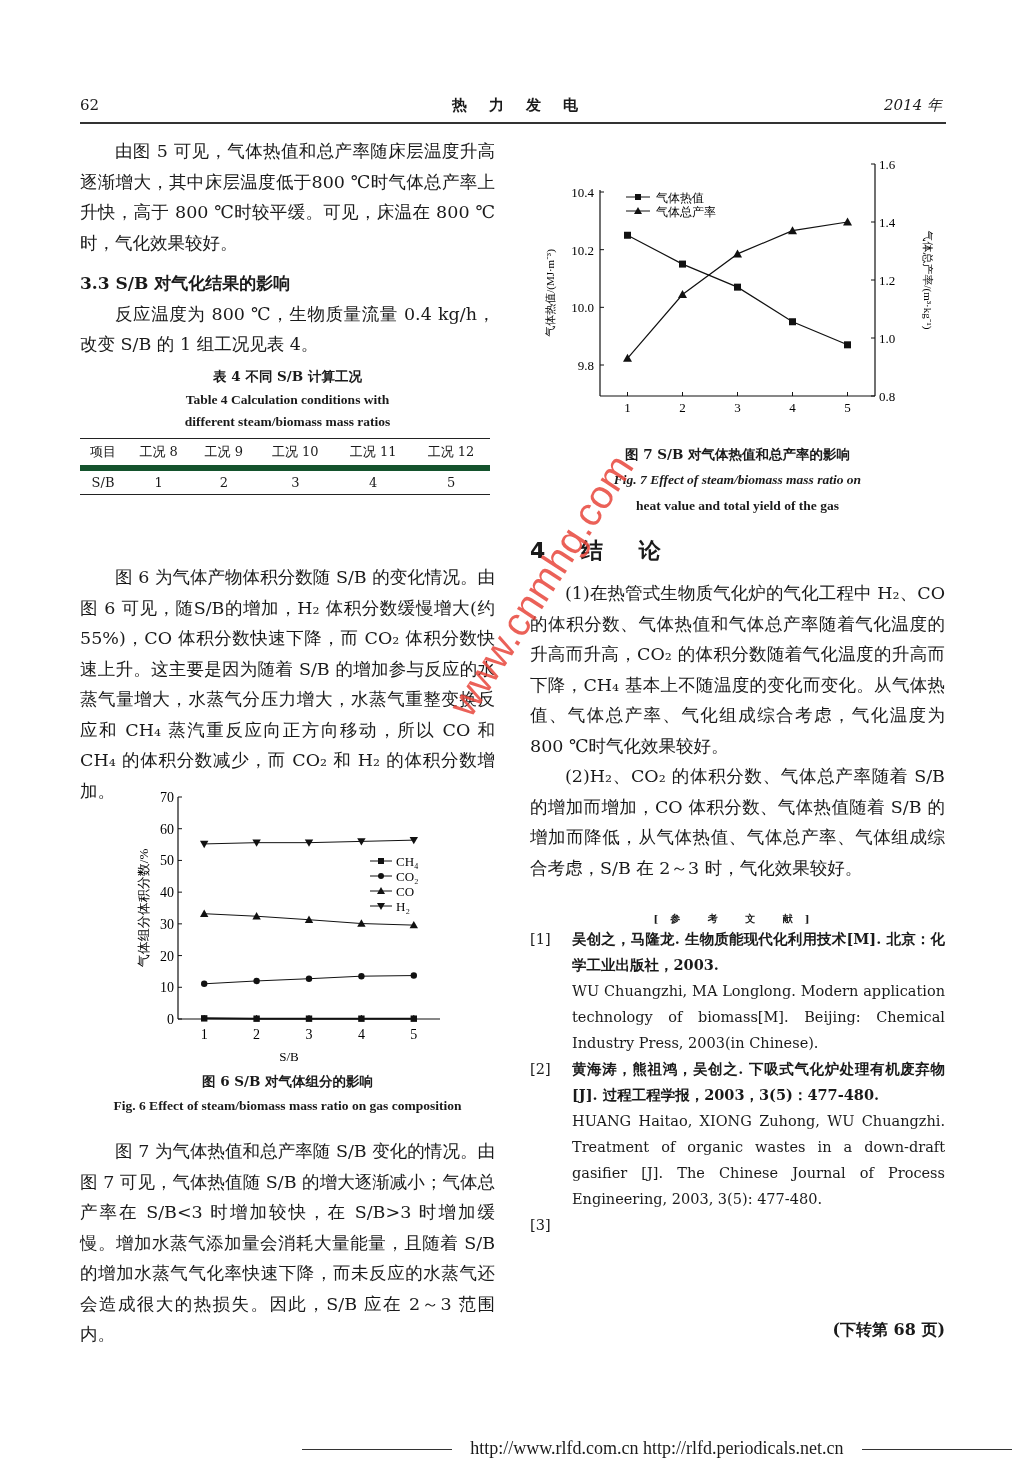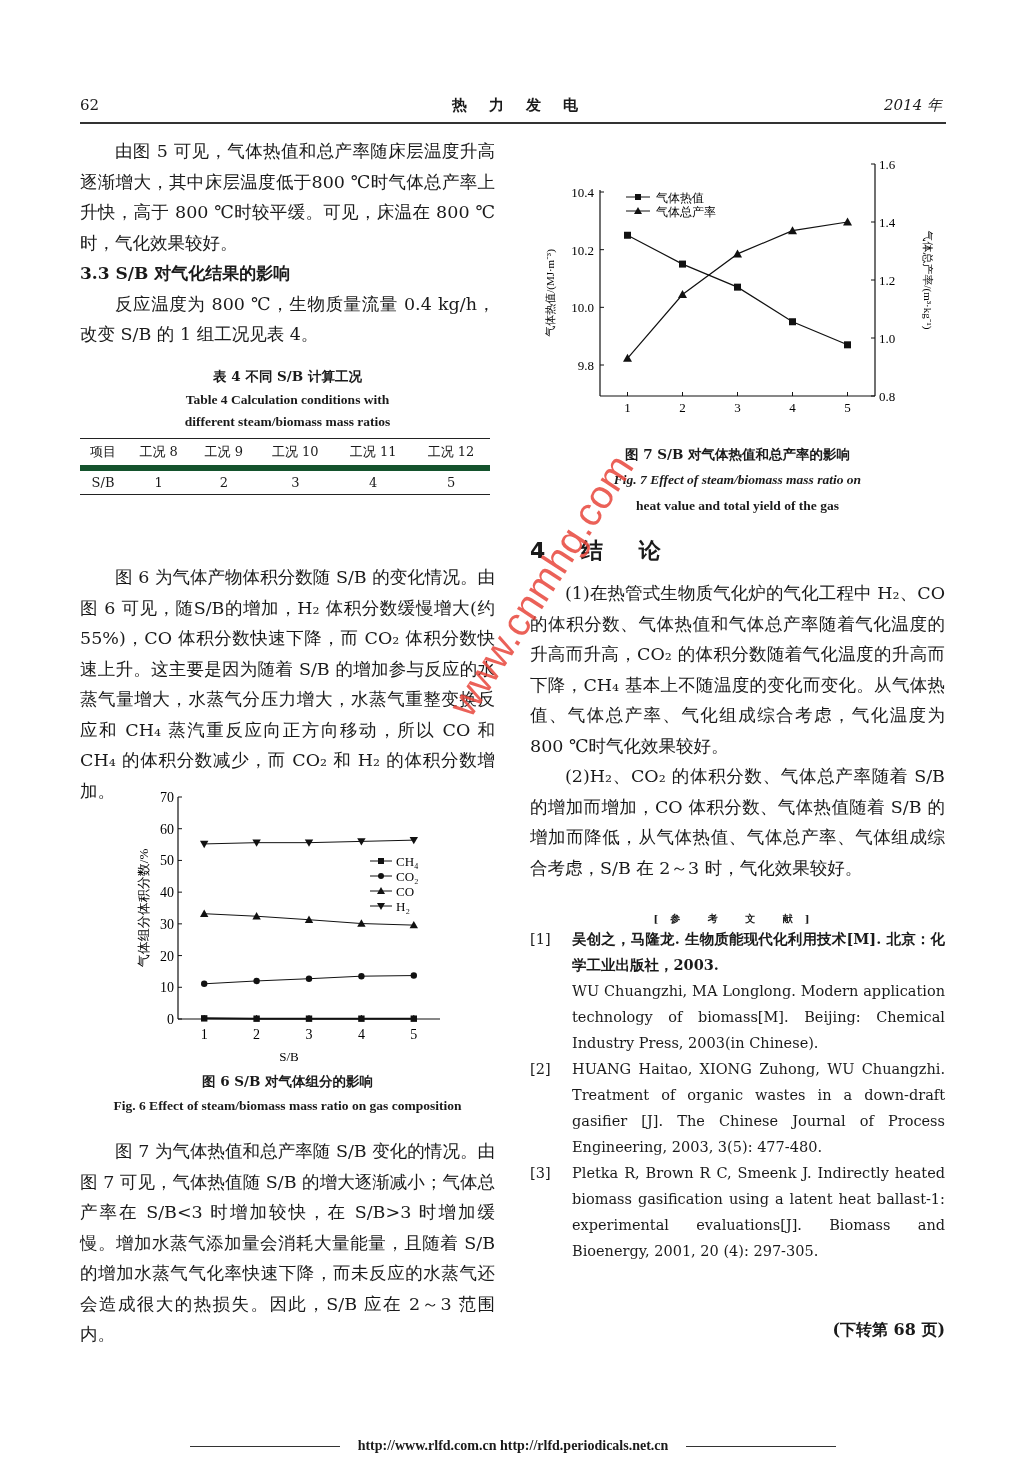--- a/index.html
+++ b/index.html
@@ -17,37 +17,37 @@
   .cap-en { font-weight:bold; font-size:13.5px; text-align:center; font-family:"Liberation Serif", serif; }
   table.t4 { border-collapse:collapse; font-size:13px; width:410px; }
   table.t4 td, table.t4 th { text-align:center; font-weight:normal; padding:4px 2px; }
   table.t4 thead tr th { border-top:1.5px solid #222; border-bottom:6px solid #14532d; }
   table.t4 tbody tr:last-child td { border-bottom:1.5px solid #222; }
   .h2 { font-weight:bold; font-size:22px; letter-spacing:14px; font-family:"DejaVu Sans", sans-serif; }
   .refs { font-size:14.5px; line-height:26px; }
   .ref { position:relative; padding-left:42px; text-align:justify; }
   .ref .num { position:absolute; left:0; top:0; }
   .ref .cn { font-weight:bold; }
-  .footer { top:1438px; left:0; width:1026px; text-align:center; font-size:14px; font-family:"Liberation Serif", serif;font-weight:bold; }
+  .footer { top:1438px; left:0; width:1026px; text-align:right; font-size:18px; font-family:"Liberation Serif", serif; }
   .footer-line { display:inline-block; width:150px; border-top:1.5px solid #333; vertical-align:middle; margin:0 14px; }
   .watermark { left:440px; top:700px; color:#e8463c; font-size:40px; font-family:"Liberation Sans", sans-serif;
                transform:rotate(-57deg); transform-origin:left top; opacity:0.85; white-space:nowrap; }
   svg text { font-family:"Liberation Serif", serif; }
 </style>
 </head>
 <body>
 
 <div class="abs hdr" style="left:80px;">62</div>
 <div class="abs hdr hdr-title">热力发电</div>
 <div class="abs hdr" style="left:884px;font-style:italic;">2014 年</div>
 <div class="abs hdr-rule"></div>
 
 <div class="col" style="left:80px; top:136px; width:415px;">
   <p class="indent">由图 5 可见，气体热值和总产率随床层温度升高逐渐增大，其中床层温度低于800 ℃时气体总产率上升快，高于 800 ℃时较平缓。可见，床温在 800 ℃时，气化效果较好。</p>
-  <p class="h3" style="">3.3   S/B 对气化结果的影响</p>
+  <p class="h3" style="margin-top:10px;">3.3   S/B 对气化结果的影响</p>
   <p class="indent">反应温度为 800 ℃，生物质量流量 0.4 kg/h，改变 S/B 的 1 组工况见表 4。</p>
 </div>
 
 <div class="abs" style="left:80px; top:368px; width:415px;">
   <div class="cap-cn">表 4   不同 S/B 计算工况</div>
   <div class="cap-en" style="margin-top:6px;">Table 4   Calculation conditions with</div>
   <div class="cap-en" style="margin-top:6px;">different steam/biomass mass ratios</div>
   <table class="t4" style="margin:8px 0 0 0;">
     <thead>
       <tr>
@@ -221,25 +221,25 @@
 <div class="abs" style="left:530px; top:912px; width:415px; text-align:center; font-weight:bold; font-size:10px; letter-spacing:12px;">[参 考 文 献]</div>
 
 <div class="abs refs" style="left:530px; top:926px; width:415px;">
   <div class="ref">
     <span class="num">[1]</span>
     <div class="cn">吴创之，马隆龙. 生物质能现代化利用技术[M]. 北京：化学工业出版社，2003.</div>
     <div>WU Chuangzhi, MA Longlong. Modern application technology of biomass[M]. Beijing: Chemical Industry Press, 2003(in Chinese).</div>
   </div>
   <div class="ref">
     <span class="num">[2]</span>
+    <div class="cn">黄海涛，熊祖鸿，吴创之. 下吸式气化炉处理有机废弃物[J]. 过程工程学报，2003，3(5)：477-480.</div>
     <div>HUANG Haitao, XIONG Zuhong, WU Chuangzhi. Treatment of organic wastes in a down-draft gasifier [J]. The Chinese Journal of Process Engineering, 2003, 3(5): 477-480.</div>
   </div>
   <div class="ref">
     <span class="num">[3]</span>
-    <div>Pletka R, Brown R C, Smeenk J. Indirectly heated biomass gasification using a latent heat ballast-1: experimental evaluations[J]. Biomass and Bioenergy, 2001, 20 (4): 297-305.</div>
   </div>
 </div>
 
 <div class="abs" style="left:530px; top:1320px; width:415px; text-align:right; font-weight:bold; font-size:16px;">(下转第 68 页)</div>
 
 <div class="abs footer">
   <span class="footer-line"></span>
   <span>http://www.rlfd.com.cn   http://rlfd.periodicals.net.cn</span>
   <span class="footer-line"></span>
 </div>

